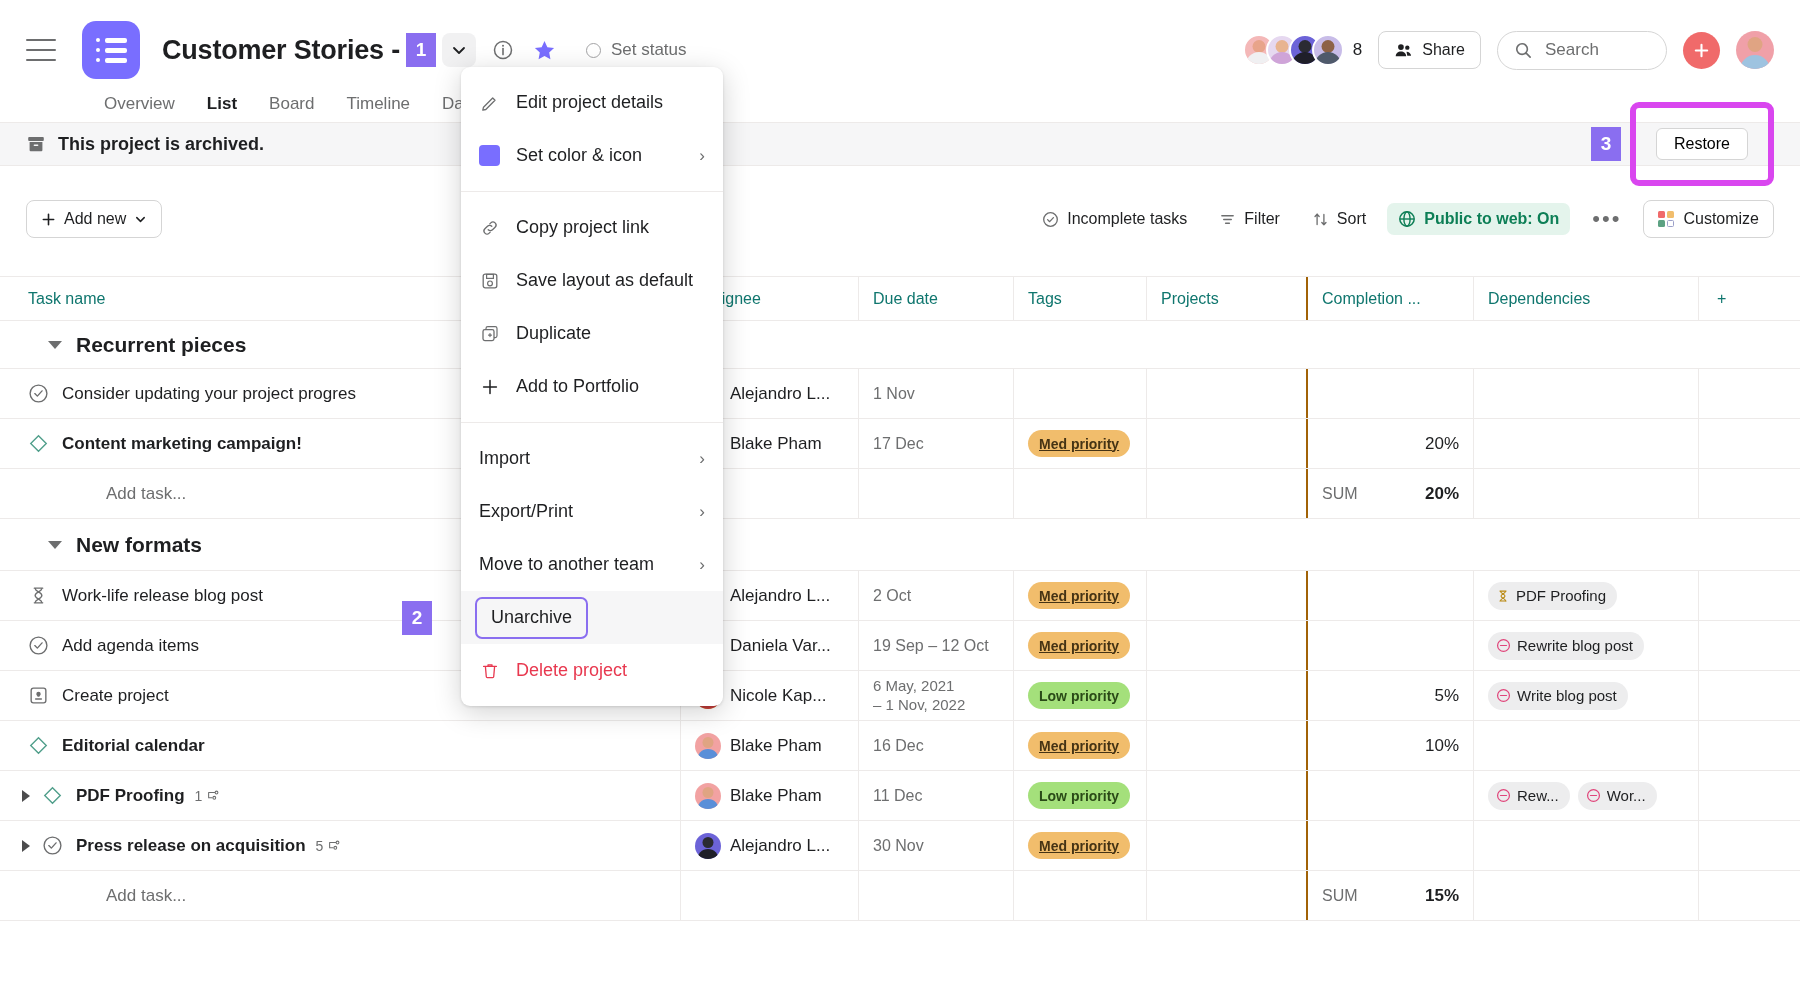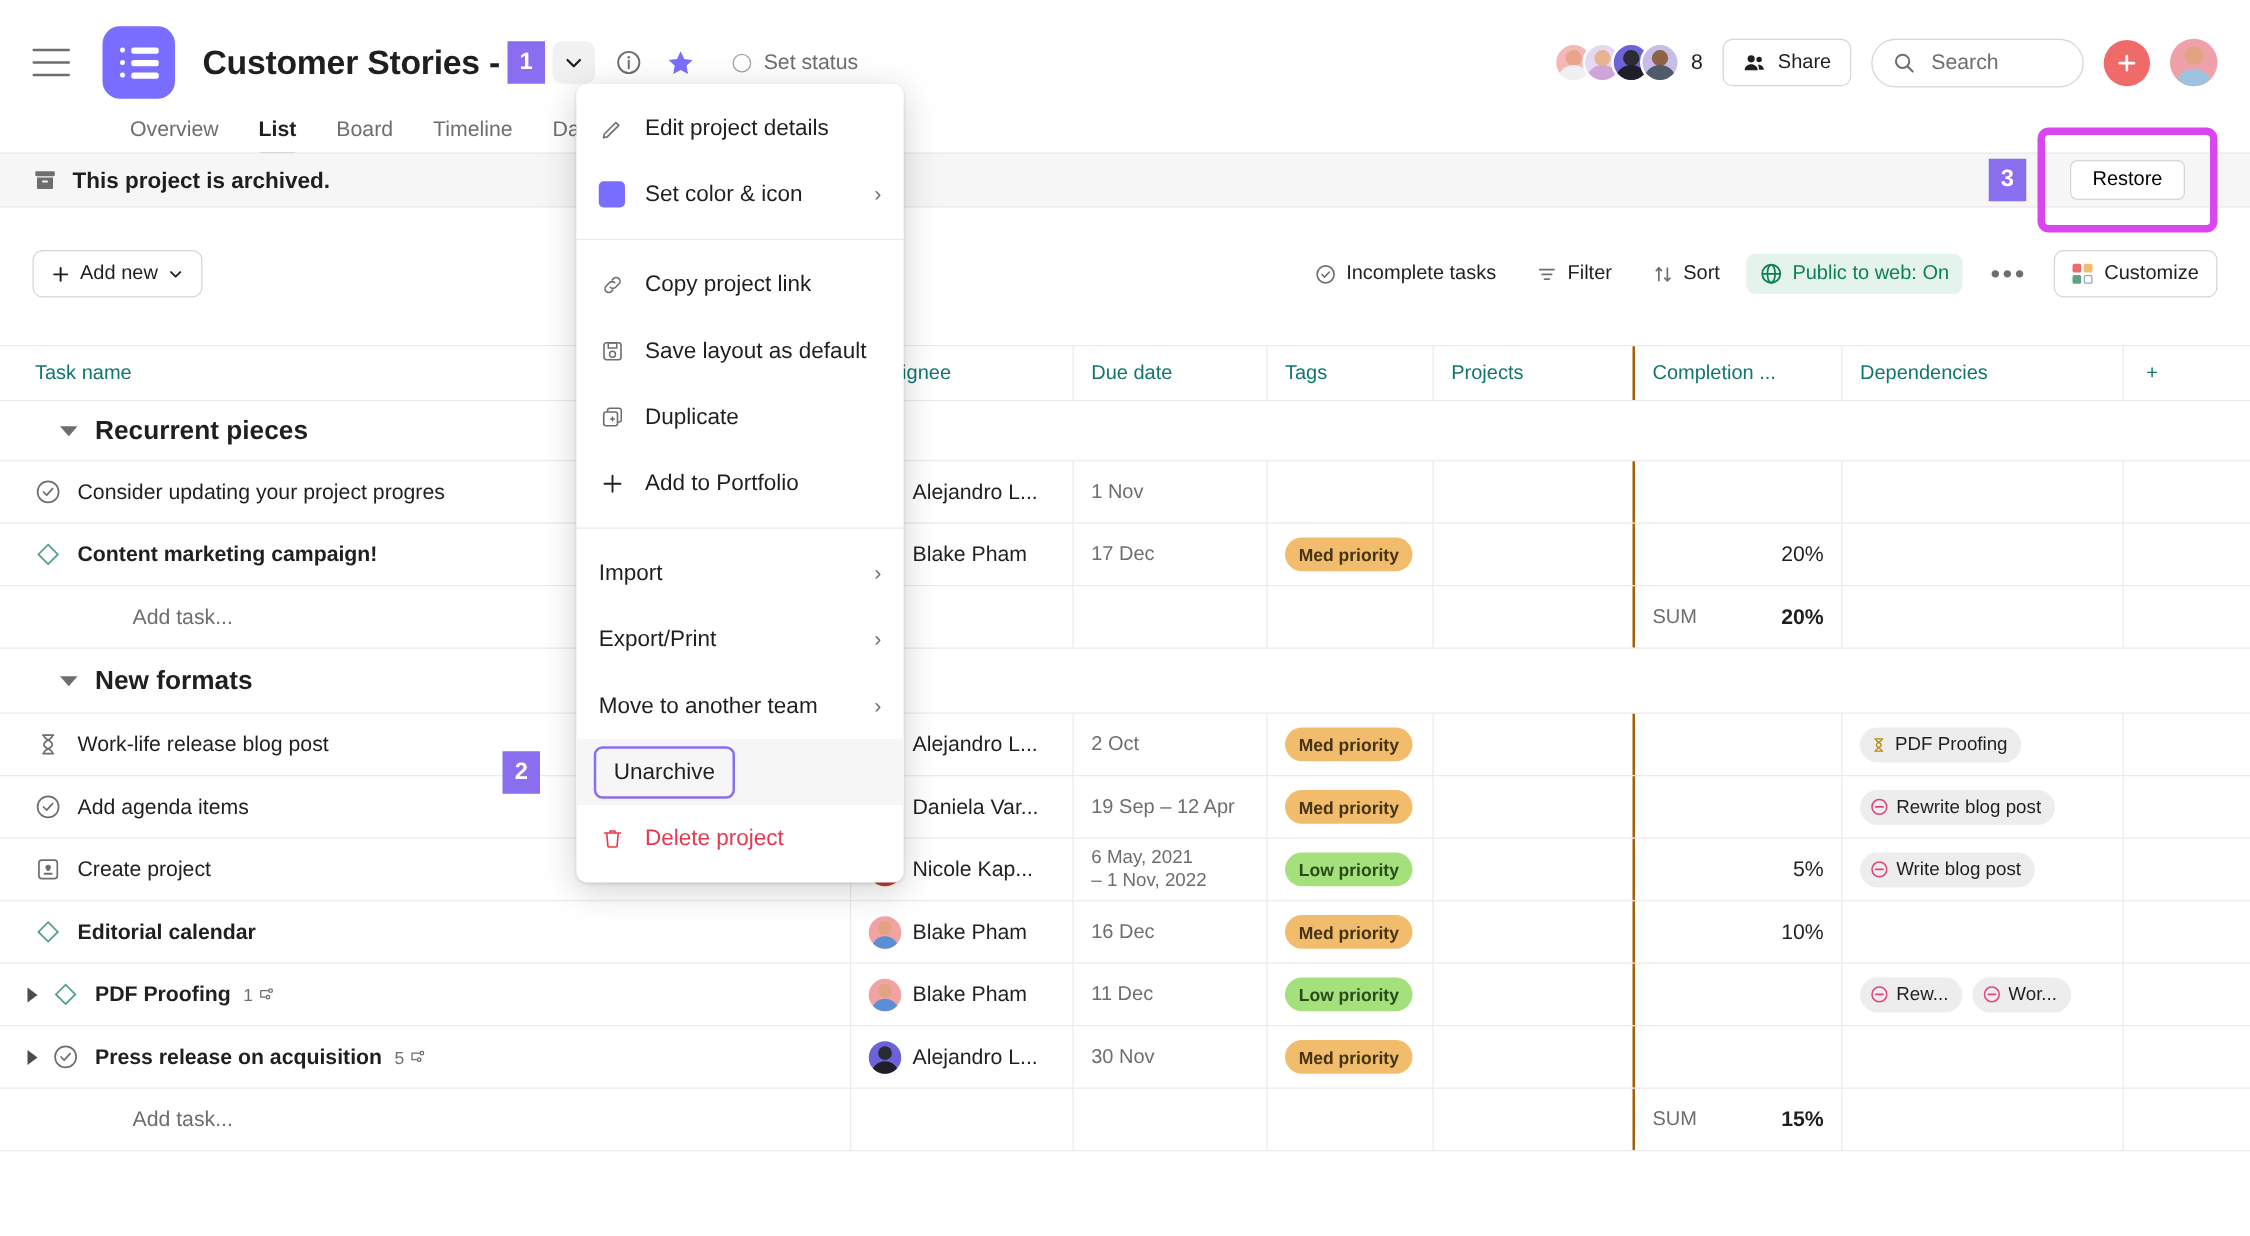--- a/index.html
+++ b/index.html
@@ -86,21 +86,21 @@
   .restore-btn { border:1px solid #d5d5d5; border-radius:6px; background:#fff; height:32px; padding:0 17px; font-size:16px; cursor:pointer; }
 
   
   .toolbar { position:absolute; top:190px; left:0; width:1800px; height:58px; display:flex; align-items:center; padding:0 26px; }
   .addnew {
     display:flex; align-items:center; gap:8px; border:1px solid #d5d5d5; border-radius:8px;
     height:38px; padding:0 14px; font-size:16px; cursor:pointer; background:#fff;
   }
   .toolbar-right { margin-left:auto; display:flex; align-items:center; gap:10px; }
   .tb-item { display:flex; align-items:center; gap:8px; font-size:16px; color:#1e1f21; padding:7px 11px; border-radius:7px; cursor:pointer;}
-  .tb-public { background:#e4f4ec; color:#0d7f56; font-weight:400;}
+  .tb-public { background:#e4f4ec; color:#0d7f56; font-weight:700;}
   .tb-dots { font-size:22px; color:#6d6e6f; padding:0 12px; letter-spacing:2px; cursor:pointer; line-height:1;}
   .customize-btn { display:flex; align-items:center; gap:9px; border:1px solid #d5d5d5; border-radius:8px; height:38px; padding:0 14px; font-size:16px; cursor:pointer; background:#fff;}
   .cust-grid { display:grid; grid-template-columns:7px 7px; grid-template-rows:7px 7px; gap:2px;}
   .cust-grid i { display:block; border-radius:1.5px;}
 
   
   .table { position:absolute; top:276px; left:0; width:1800px; }
   .row { display:flex; height:50px; align-items:center; border-bottom:1px solid #edeae9; }
   .hdr { height:45px; border-top:1px solid #edeae9; border-bottom:1px solid #edeae9; }
   .hdr .cell { font-size:16px; color:#0f766e; }
@@ -120,21 +120,21 @@
   .caret { width:0;height:0;border-left:7px solid transparent;border-right:7px solid transparent;border-top:8px solid #6d6e6f; cursor:pointer;}
   .caret-right { width:0;height:0;border-top:6px solid transparent;border-bottom:6px solid transparent;border-left:8px solid #4c4c4d; cursor:pointer;}
 
   .task-name { display:flex; align-items:center; gap:13px; }
   .task-label { font-size:17px; }
   .task-label.bold { font-weight:bold; }
   .sub-count { font-size:14px; color:#6d6e6f; display:flex; align-items:center; gap:4px; margin-left:10px;}
   .addtask { padding-left:106px; font-size:17px; color:#6d6e6f; cursor:text;}
 
   .tag { display:inline-flex; align-items:center; height:27px; padding:0 11px; border-radius:14px; font-size:14px; font-weight:600;}
-  .tag-med { background:#f1bd6c; color:#453314;}
+  .tag-med { background:#f1bd6c; color:#453314;text-decoration:underline;}
   .tag-low { background:#a4e07b; color:#2a4a17;}
   .dep-chip { display:inline-flex; align-items:center; gap:6px; height:28px; padding:0 11px 0 8px; border-radius:14px; background:#ededee; font-size:15px; color:#1e1f21; max-width:100%; overflow:hidden;}
   .dep-chip span { overflow:hidden; text-overflow:ellipsis; white-space:nowrap;}
   .sum-label { font-size:16px; color:#6d6e6f; }
   .sum-val { font-size:17px; font-weight:bold; }
   .pct { font-size:17px; }
 
   .due-2line { flex-direction:column; align-items:flex-start; justify-content:center; line-height:1.25; color:#6d6e6f; font-size:15px;}
   .due-gray { color:#6d6e6f; font-size:16px;}
 
@@ -486,21 +486,21 @@
           <span class="task-label">Add agenda items</span>
         </span>
       </div>
       <div class="cell c-assignee">
         <span class="row-av" style="background:#b79ad8">
           <i style="position:absolute;left:50%;top:4px;transform:translateX(-50%);width:11px;height:11px;border-radius:50%;background:#e8b490;display:block"></i>
           <i style="position:absolute;left:50%;bottom:-5px;transform:translateX(-50%);width:22px;height:15px;border-radius:11px 11px 0 0;background:#5a4a7a;display:block"></i>
         </span>
         <span>Daniela Var...</span>
       </div>
-      <div class="cell c-due due-gray">19 Sep – 12 Apr</div>
+      <div class="cell c-due due-gray">19 Sep – 12 Oct</div>
       <div class="cell c-tags">
         <span class="tag tag-med">Med priority</span>
       </div>
       <div class="cell c-projects"></div>
       <div class="cell c-completion"></div>
       <div class="cell c-deps">
         <span class="dep-chip">
           <svg width="15" height="15" viewBox="0 0 16 16">
               <circle cx="8" cy="8" r="6.3" fill="none" stroke="#e0457b" stroke-width="1.3"></circle>
               <path d="M4.8 8h6.4" stroke="#e0457b" stroke-width="1.3" stroke-linecap="round"></path>

